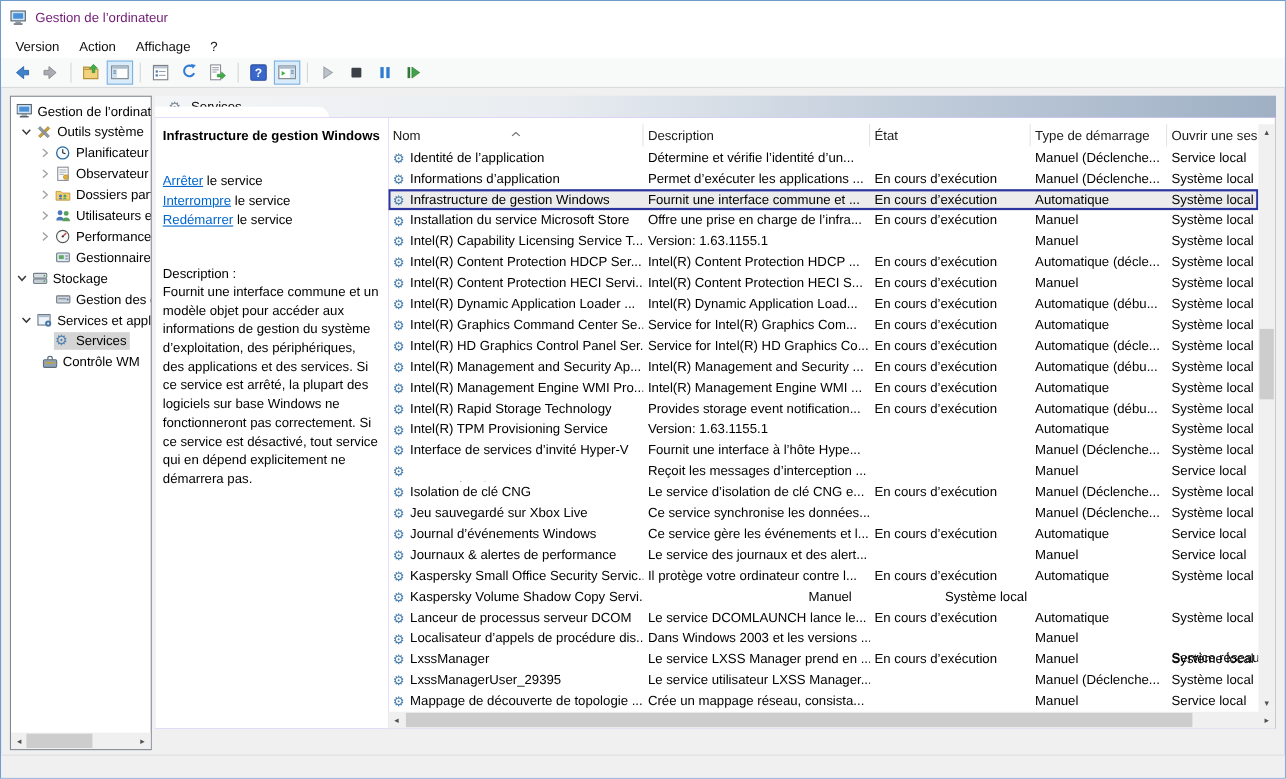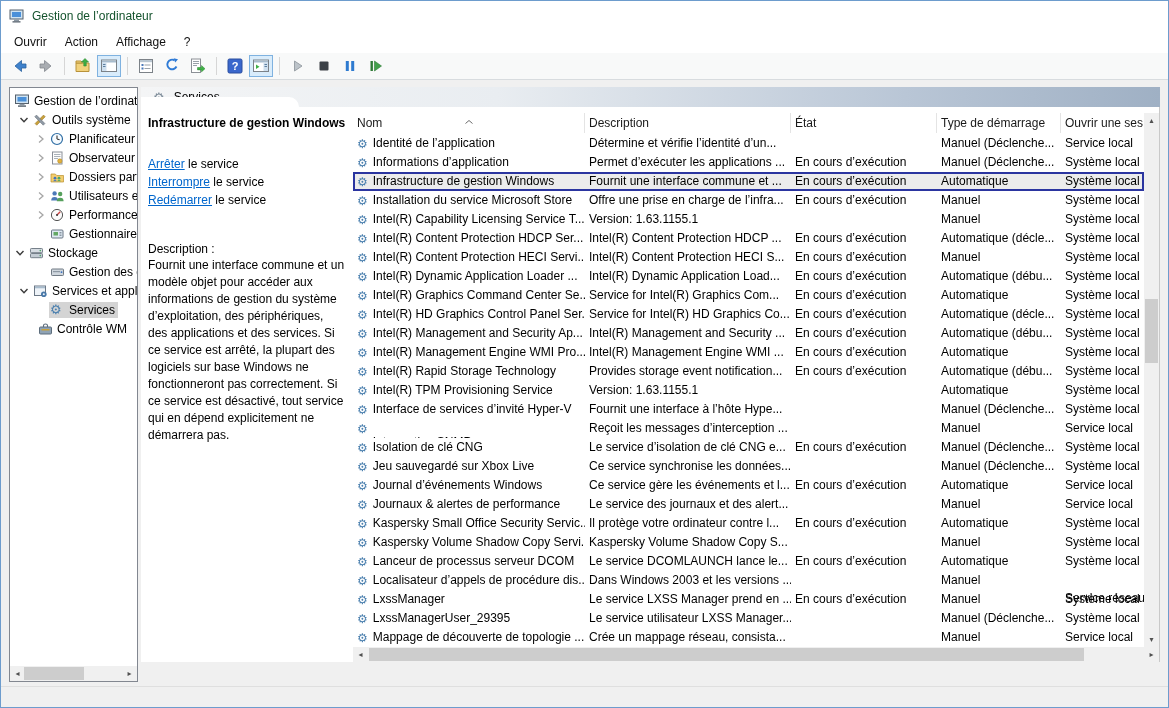--- a/index.html
+++ b/index.html
@@ -2,21 +2,21 @@
 <html><head>
 <meta charset="utf-8">
 <style>
   * { margin:0; padding:0; box-sizing:border-box; }
   html,body { width:1169px; height:708px; overflow:hidden; }
   body { font-family:"Liberation Sans", sans-serif; font-size:12px; color:#000; background:#fff; }
   .win { position:relative; width:1169px; height:708px; background:#f0f0f0; border:1px solid #6d9ccd; }
 
   
   .titlebar { position:absolute; top:0; left:0; right:0; height:30px; background:#fff; display:flex; align-items:center; padding-left:8px; }
-  .titlebar .ttl { color:#14532d; margin-left:7px; font-size:12px; }
+  .titlebar .ttl { color:#701a75; margin-left:7px; font-size:12px; }
 
   
   .menubar { position:absolute; top:30px; left:0; right:0; height:22px; background:#fff; display:flex; align-items:center; padding-left:4px; }
   .menu-item { padding:2px 9px; color:#111; cursor:default; }
 
   
   .toolbar { position:absolute; top:52px; left:0; right:0; height:27px; background:#f8f9f9; border-bottom:1px solid #d8dcdf; display:flex; align-items:center; padding-left:6px; }
   .tb-btn { width:24px; height:22px; display:flex; align-items:center; justify-content:center; border:1px solid transparent; margin:0 1px; background:transparent; }
   .tb-btn.active { background:#d9ecfb; border-color:#7fb2e0; }
   .tb-sep { width:1px; height:18px; background:#d6d6d6; margin:0 5px; }
@@ -87,21 +87,21 @@
           <rect x="1" y="2" width="13" height="9" fill="#cfe3f2" stroke="#55606c"></rect>
           <rect x="3" y="4" width="9" height="5" fill="#4a90d9"></rect>
           <rect x="5" y="11.5" width="5" height="1.6" fill="#8a97a3"></rect>
           <rect x="3.5" y="13.2" width="8" height="1.3" fill="#55606c"></rect>
         </svg>
     </span>
     <span class="ttl">Gestion de l’ordinateur</span>
   </div>
 
   <div class="menubar" id="menubar">
-      <div class="menu-item">Ouvrir</div>
+      <div class="menu-item">Version</div>
       <div class="menu-item">Action</div>
       <div class="menu-item">Affichage</div>
       <div class="menu-item">?</div>
     </div>
 
   <div class="toolbar" id="toolbar">
       <div class="tb-btn">
         <svg width="18" height="18">
           <path d="M10.5,3.5 L4,9 L10.5,14.5 L10.5,11 L15,11 L15,7 L10.5,7 Z" fill="#3f82cc" stroke="#2a62a0" stroke-width="0.8"></path>
         </svg>
@@ -647,21 +647,20 @@
               <div class="cell" style="width: 206px;">Il protège votre ordinateur contre l...</div>
               <div class="cell" style="width: 146px;">En cours d’exécution</div>
               <div class="cell" style="width: 124px;">Automatique</div>
               <div class="cell" style="width: 86px;">Système local</div>
             </div>
             <div class="lrow">
               <div class="cell name" style="width: 232px;">
                 <span class="gear">⚙</span>
                 <span style="overflow: hidden; white-space: nowrap;">Kaspersky Volume Shadow Copy Servi...</span>
               </div>
-              <div class="cell" style="width: 206px;">Kaspersky Volume Shadow Copy S...</div>
               <div class="cell" style="width: 146px;"></div>
               <div class="cell" style="width: 124px;">Manuel</div>
               <div class="cell" style="width: 86px;">Système local</div>
             </div>
             <div class="lrow">
               <div class="cell name" style="width: 232px;">
                 <span class="gear">⚙</span>
                 <span style="overflow: hidden; white-space: nowrap;">Lanceur de processus serveur DCOM</span>
               </div>
               <div class="cell" style="width: 206px;">Le service DCOMLAUNCH lance le...</div>

